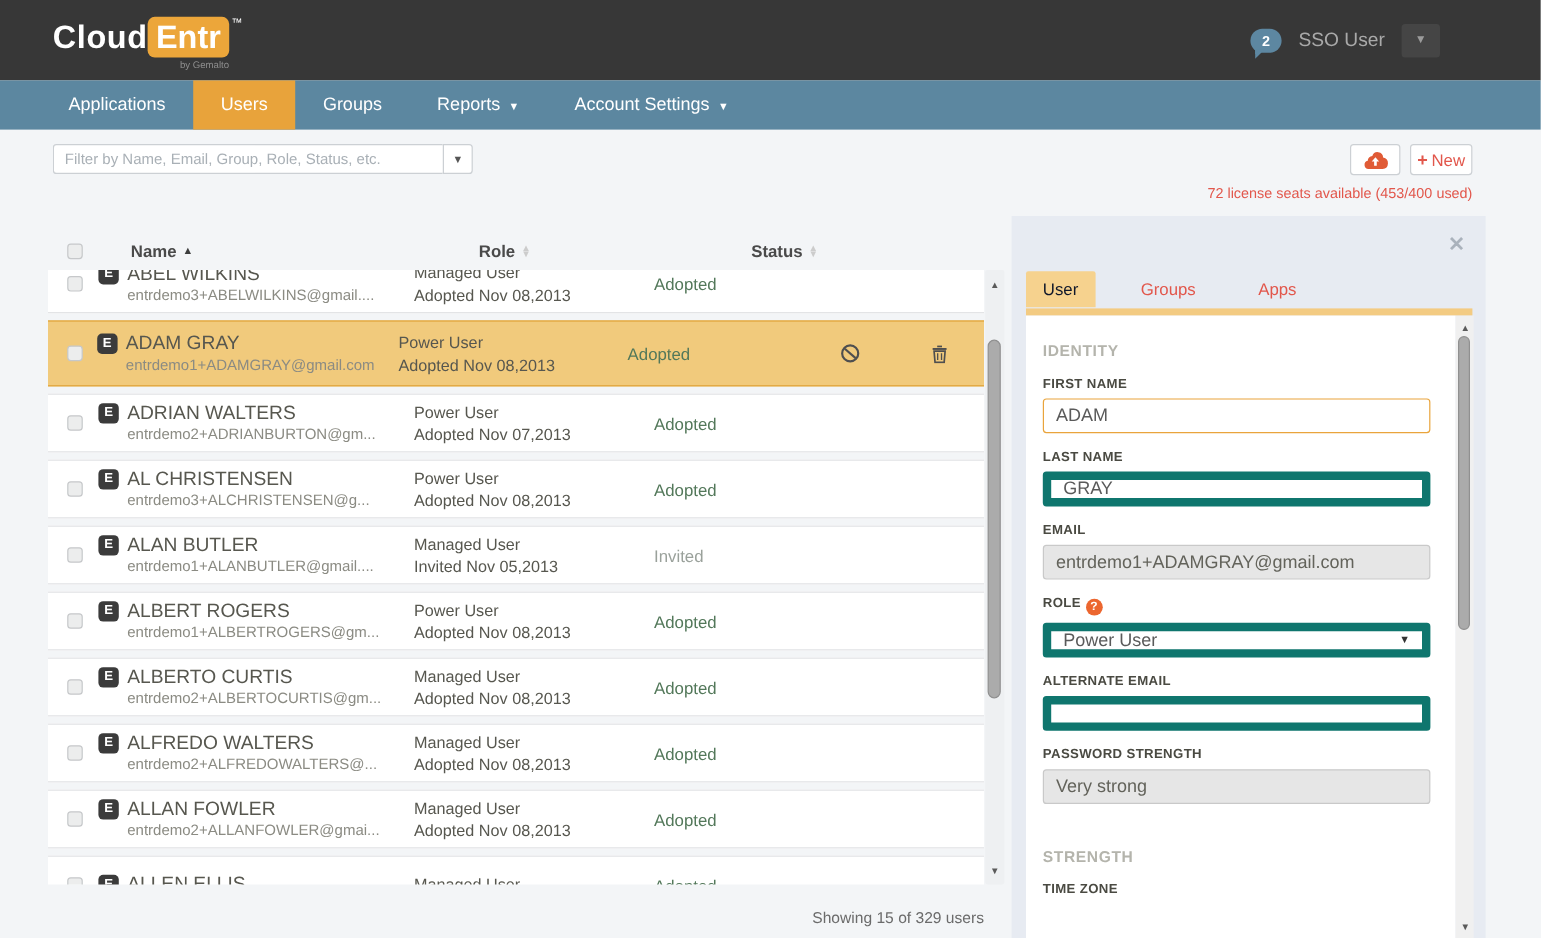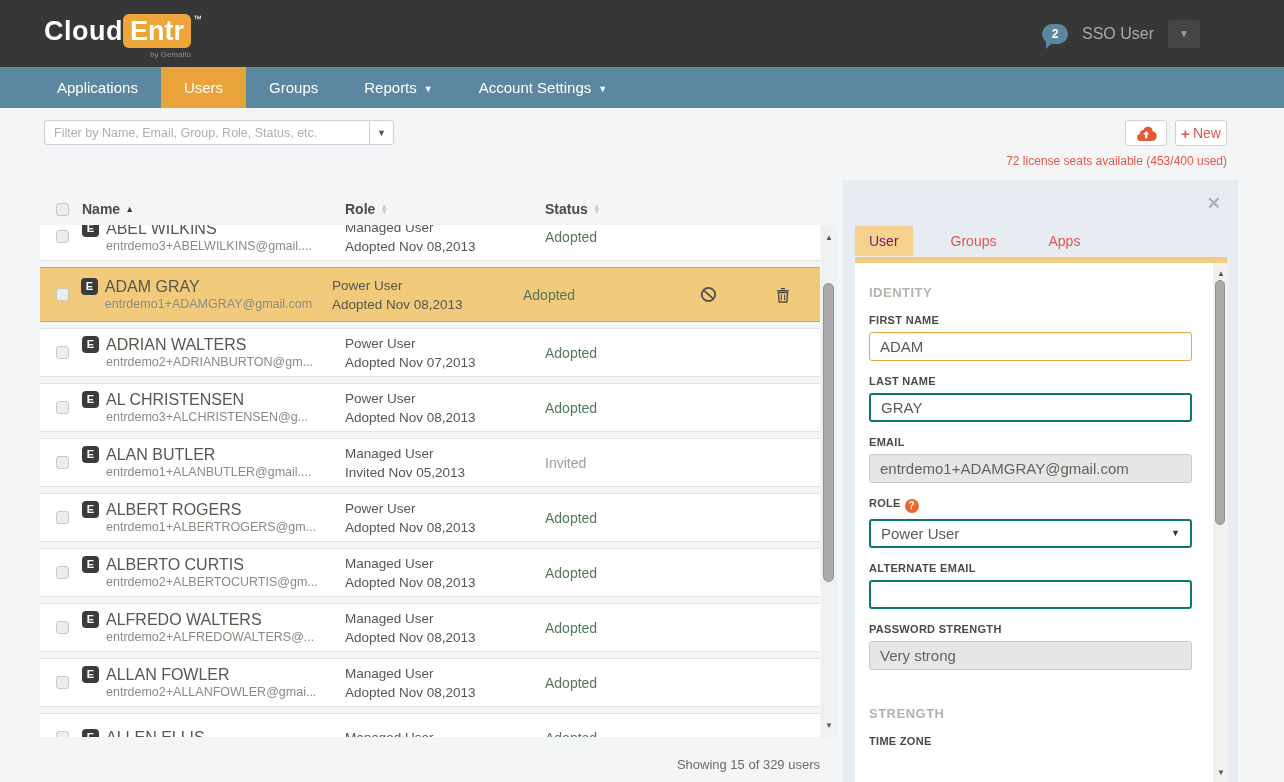--- a/index.html
+++ b/index.html
@@ -32,21 +32,21 @@
   .filter-input::placeholder { color:#a9b0b6; }
   .filter-caret { width:25px; height:25px; background:#fff; border:1px solid #ccd0d4; border-radius:0 3px 3px 0; display:flex; align-items:center; justify-content:center; font-size:9px; color:#555; cursor:pointer; }
   .btns { position:absolute; right:57px; top:120px; display:flex; gap:8px; }
   .btn { height:26px; background:#fff; border:1px solid #ccd0d4; border-radius:3px; display:flex; align-items:center; justify-content:center; cursor:pointer; }
   .btn-upload { width:42px; }
   .btn-new { width:52px; color:#e2574c; font-size:14px; gap:3px; }
   .btn-new .plus { font-weight:700; font-size:15px; }
   .license { position:absolute; right:57px; top:154px; color:#e2574c; font-size:12px; }
 
   
-  .tbl-head { position:absolute; left:40px; top:196px; width:780px; height:26px; display:flex; align-items:center; font-size:14px; font-weight:700; color:#4a4a4a; }
+  .tbl-head { position:absolute; left:40px; top:196px; width:780px; height:26px; display:flex; align-items:center; font-size:14px; font-weight:700; color:#4a4a4a;gap:27px; }
   .th-check { width:42px; padding-left:16px; }
   .th-name { width:263px; display:flex; align-items:center; gap:5px; }
   .th-role { width:200px; display:flex; align-items:center; gap:5px; }
   .th-status { display:flex; align-items:center; gap:5px; }
   .sort-asc { color:#3d3d3d; font-size:9px; }
   .sort-pair { display:flex; flex-direction:column; line-height:5px; color:#ccc; font-size:8px; }
   .checkbox { width:13px; height:13px; background:#eceded; border:1px solid #c6c8ca; border-radius:3px; cursor:pointer; }
 
   .viewport { position:absolute; left:40px; top:225px; width:780px; height:512px; overflow:hidden; }
   .rows { margin-top:-13px; }
@@ -71,28 +71,28 @@
   .tbl-sb .up { top:4px; } .tbl-sb .down { bottom:4px; }
   .tbl-thumb { position:absolute; left:2px; top:58px; width:11px; height:299px; background:#ababab; border:1px solid #909090; border-radius:6px; cursor:pointer; }
 
   .tbl-footer { position:absolute; left:40px; top:757px; width:780px; text-align:right; font-size:13px; color:#6b6b6b; }
 
   
   .panel { position:absolute; left:843px; top:180px; width:395px; height:602px; background:#e7ebf2; }
   .panel-close { position:absolute; right:17px; top:13px; color:#aab2bc; font-size:17px; font-weight:700; cursor:pointer; }
   .tabs { position:absolute; left:12px; top:46px; display:flex; }
   .tab { font-size:14px; padding:7px 14px; color:#e2574c; cursor:pointer; }
-  .tab.active { background:#f6d28e; color:#701a75; border-radius:2px 2px 0 0; }
+  .tab.active { background:#f6d28e; color:#0f172a; border-radius:2px 2px 0 0; }
   .tab + .tab { margin-left:24px; }
   .tab-underline { position:absolute; left:12px; top:77px; width:372px; height:6px; background:#f3cb82; }
   .panel-body { position:absolute; left:12px; top:83px; width:358px; height:519px; background:#fff; padding:22px 16px 0 14px; overflow:hidden; }
   .section-h { font-size:13px; font-weight:700; color:#b4b4ac; letter-spacing:.5px; margin-bottom:14px; }
   .fld { margin-bottom:14px; }
   .fld label { display:block; font-size:11px; font-weight:700; color:#4a4a42; letter-spacing:.3px; margin-bottom:6px; }
-  .fld input, .fld .sel, .fld .ro { width:323px; height:29px; border:2px solid #0f766e; border-radius:3px; font-size:15px; color:#5a5a5a; padding:0 10px; background:#fff; font-family:"Liberation Sans",sans-serif; }
+  .fld input, .fld .sel, .fld .ro { width:323px; height:29px; border:7px solid #0f766e; border-radius:3px; font-size:15px; color:#5a5a5a; padding:0 10px; background:#fff; font-family:"Liberation Sans",sans-serif; }
   .fld input.focus-orange { border:1px solid #e9a43c; }
   .fld .ro { background:#e6e6e6; border:1px solid #c9c9c9; display:flex; align-items:center; color:#63635b; }
   .fld .sel { display:flex; align-items:center; justify-content:space-between; cursor:pointer; }
   .sel-caret { font-size:9px; color:#333; }
   .help { display:inline-flex; width:14px; height:14px; background:#ec662f; border-radius:50%; color:#fff; font-size:10px; font-weight:700; align-items:center; justify-content:center; vertical-align:-2px; margin-left:4px; }
   .settings-gap { height:22px; }
 
   
   .pnl-sb { position:absolute; left:370px; top:83px; width:15px; height:519px; background:#f0f0f0; }
   .pnl-sb .up { top:2px; } .pnl-sb .down { bottom:2px; }

